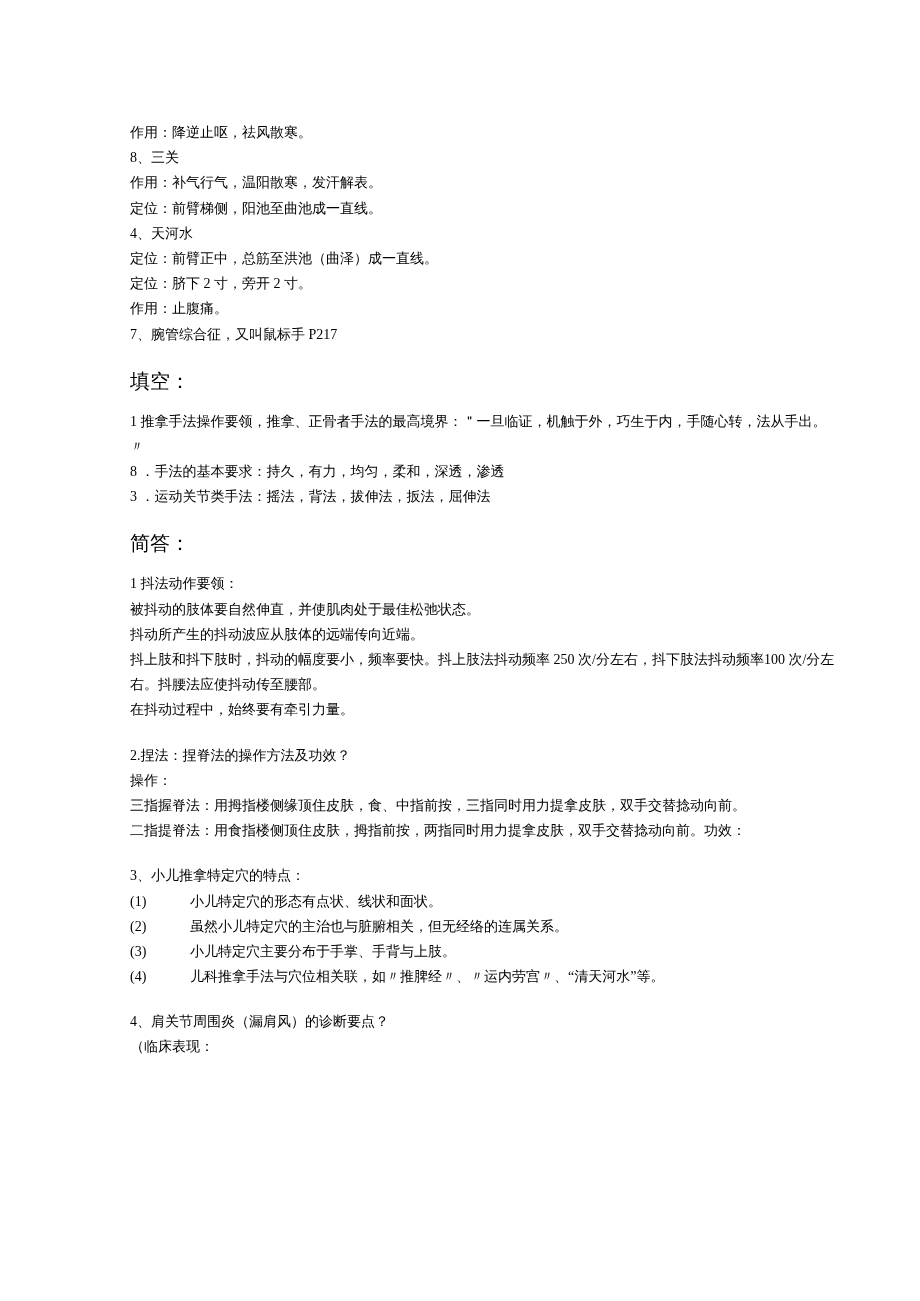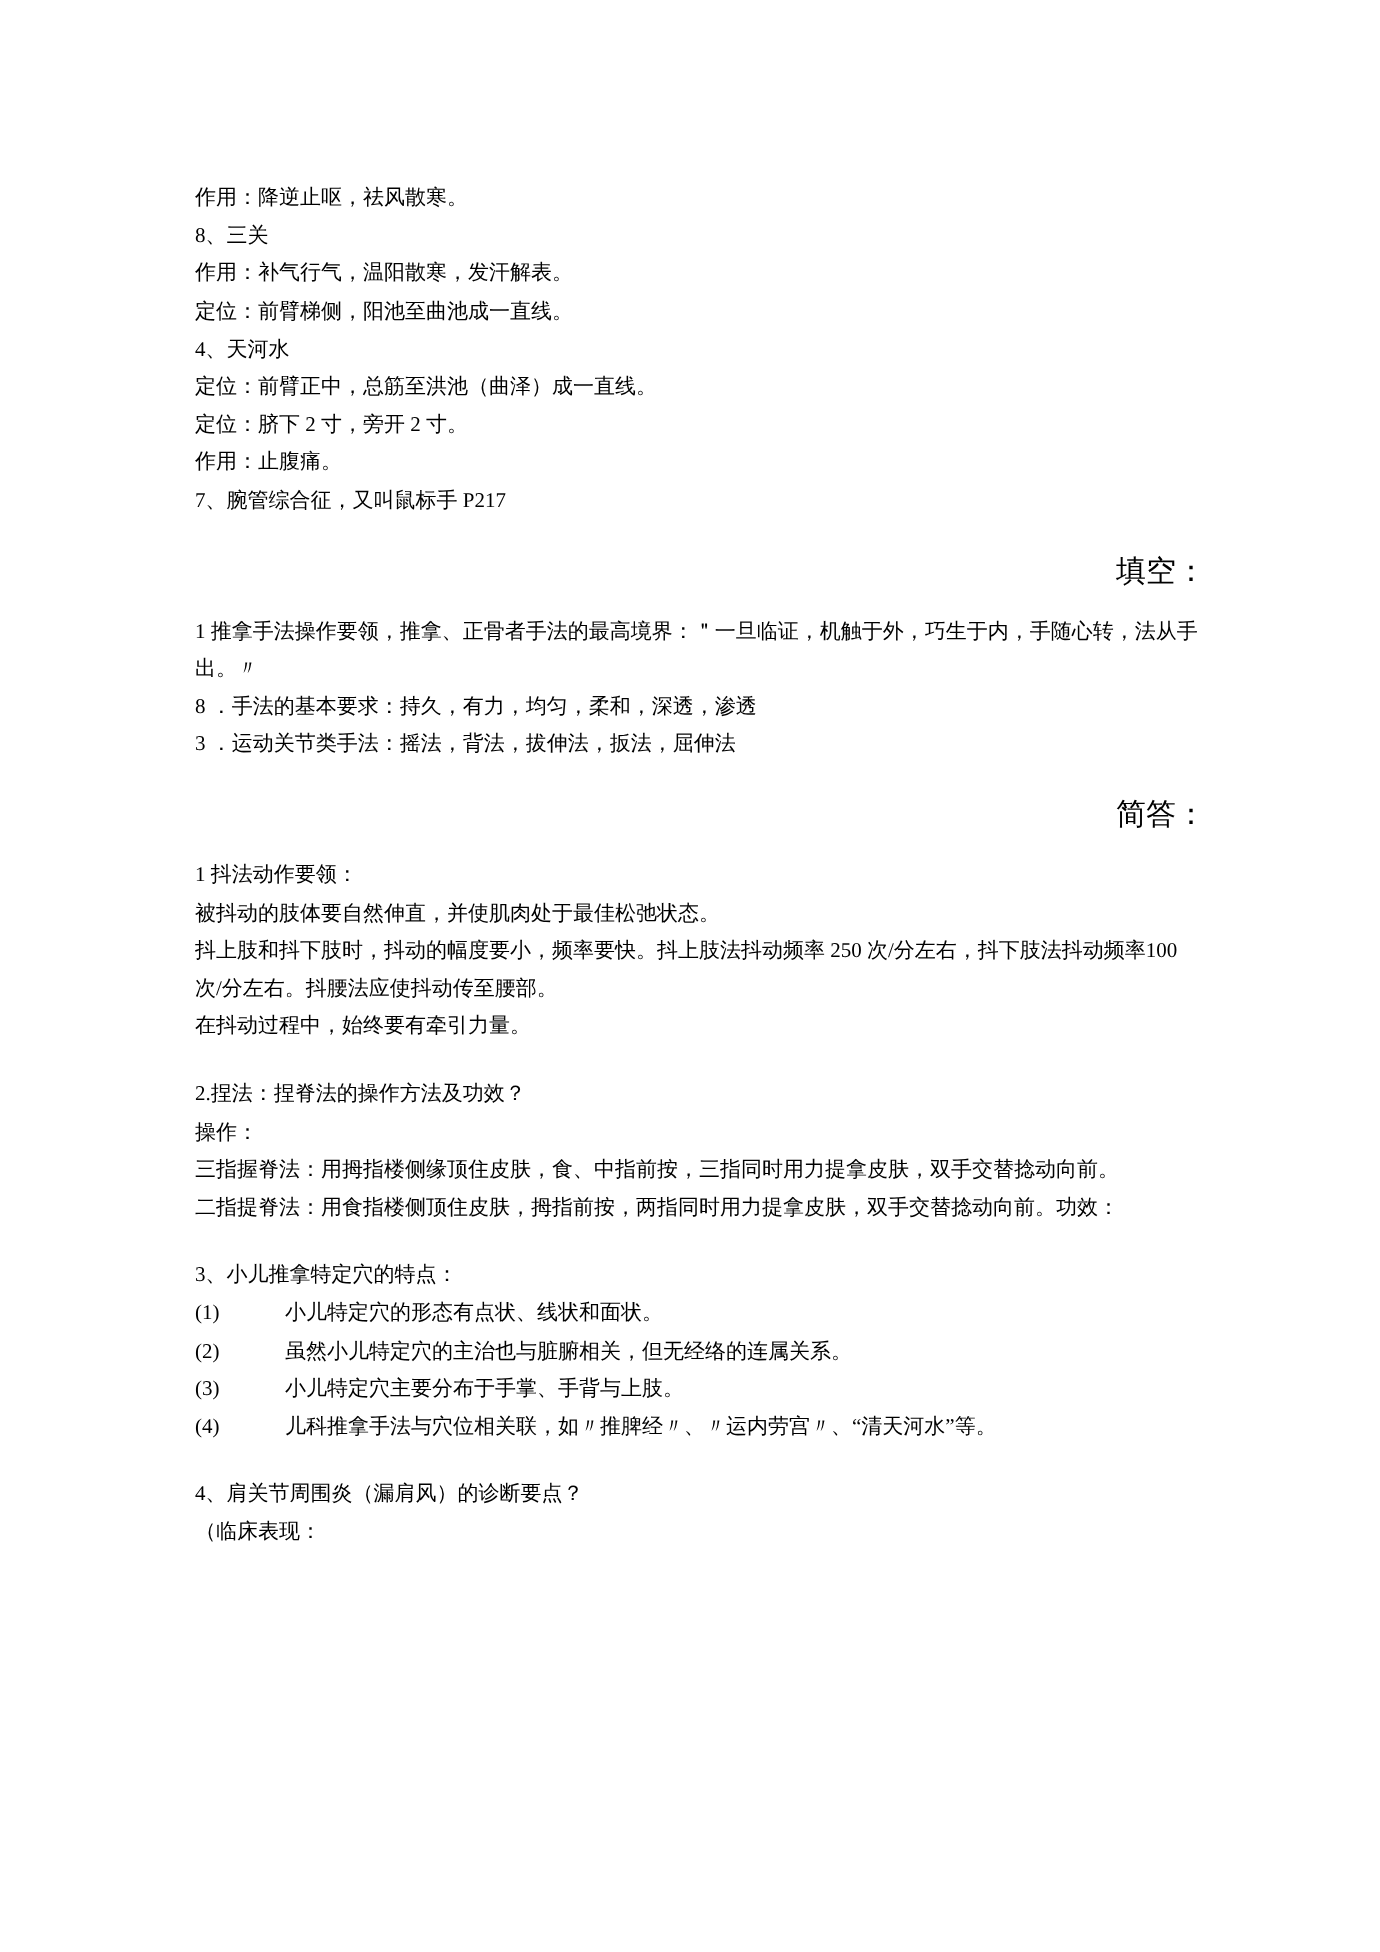--- a/index.html
+++ b/index.html
@@ -3,33 +3,32 @@
 <meta charset="utf-8">
 <style>
   body {
     margin: 0;
     padding: 0;
     background: #fff;
     font-family: "SimSun", "宋体", serif;
     width: 920px;
   }
   .page {
-    padding: 120px 116px 60px 130px;
+    padding: 120px 80px 60px 130px;
     font-size: 14px;
     line-height: 1.8;
     color: #000;
   }
   .line {
     display: block;
   }
   .section-heading {
     font-size: 20px;
     margin-top: 16px;
     margin-bottom: 10px;
-    text-align: right;
   }
   .para-gap {
     height: 20px;
   }
 </style>
 </head>
 <body>
 
 <div class="page">
 
@@ -51,20 +50,21 @@
     <span class="line">1 推拿手法操作要领，推拿、正骨者手法的最高境界：＂一旦临证，机触于外，巧生于内，手随心转，法从手出。〃</span>
     <span class="line">8 ．手法的基本要求：持久，有力，均匀，柔和，深透，渗透</span>
     <span class="line">3 ．运动关节类手法：摇法，背法，拔伸法，扳法，屈伸法</span>
   </div>
 
   <div class="section-heading">简答：</div>
 
   <div>
     <span class="line">1 抖法动作要领：</span>
     <span class="line">被抖动的肢体要自然伸直，并使肌肉处于最佳松弛状态。</span>
+    <span class="line">抖动所产生的抖动波应从肢体的远端传向近端。</span>
     <span class="line">抖上肢和抖下肢时，抖动的幅度要小，频率要快。抖上肢法抖动频率 250 次/分左右，抖下肢法抖动频率100 次/分左右。抖腰法应使抖动传至腰部。</span>
     <span class="line">在抖动过程中，始终要有牵引力量。</span>
   </div>
 
   <div class="para-gap"></div>
 
   <div>
     <span class="line">2.捏法：捏脊法的操作方法及功效？</span>
     <span class="line">操作：</span>
     <span class="line">三指握脊法：用拇指楼侧缘顶住皮肤，食、中指前按，三指同时用力提拿皮肤，双手交替捻动向前。</span>

